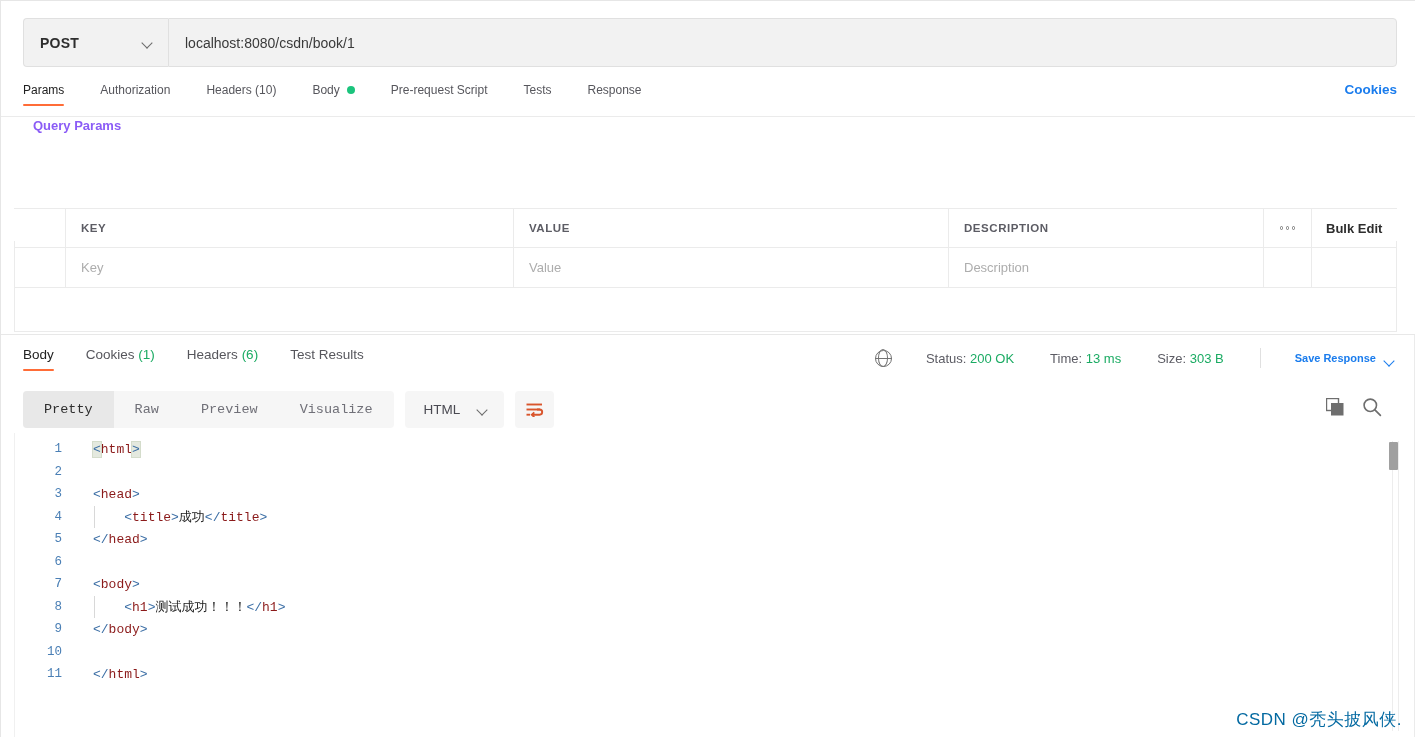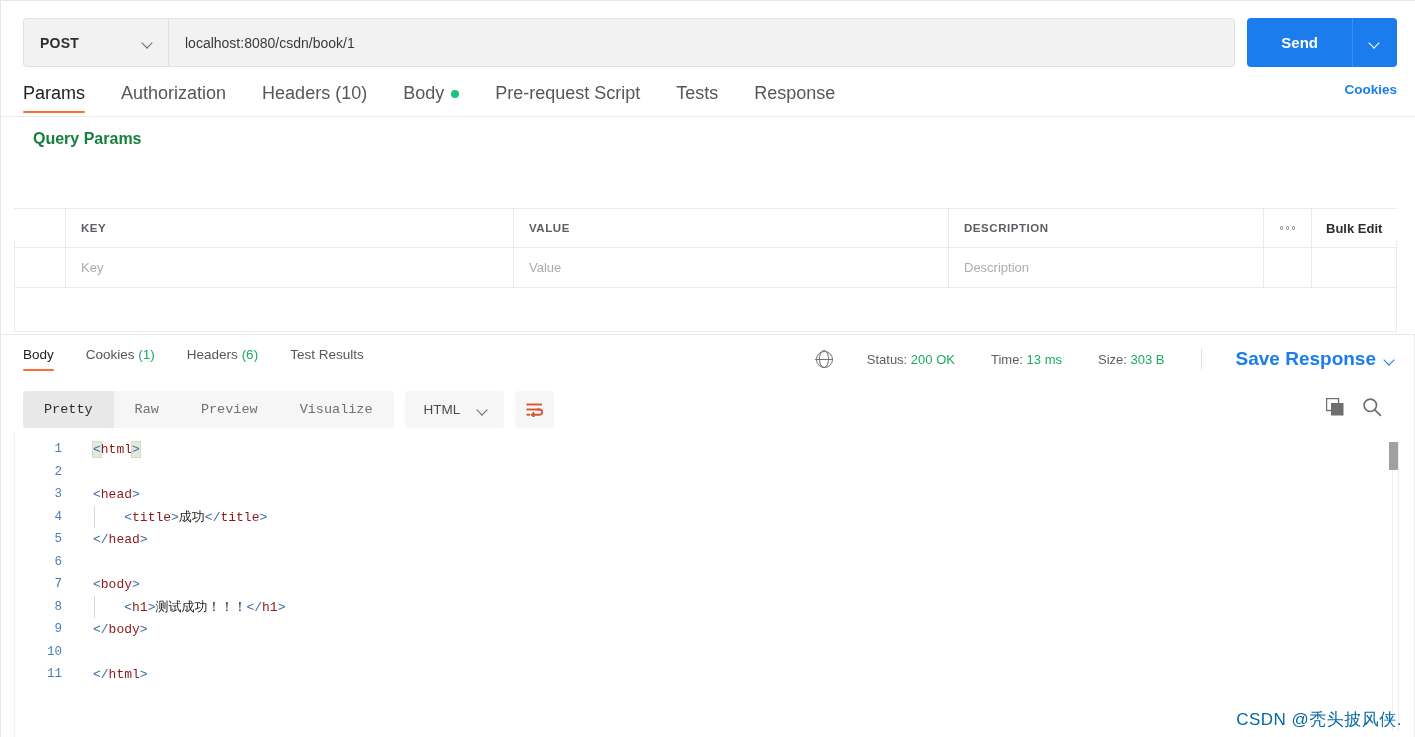--- a/index.html
+++ b/index.html
@@ -114,21 +114,21 @@
   
   .req-tabs {
     position: absolute;
     left: 22px; top: 82px;
     width: 1374px; height: 32px;
     display: flex;
     align-items: flex-start;
   }
   .rtab {
     position: relative;
-    font-size: 18px;
+    font-size: 12px;
     color: #56565c;
     padding: 0 0 9px 0;
     margin-right: 36px;
     cursor: pointer;
     white-space: nowrap;
     display: flex;
     align-items: center;
     gap: 7px;
   }
   .rtab.active { color: #212121; }
@@ -157,24 +157,24 @@
   .tabs-divider {
     position: absolute;
     left: 0; right: 0; top: 115px;
     height: 1px;
     background: #ebebeb;
   }
 
   
   .qp-title {
     position: absolute;
-    left: 32px; top: 129px;
-    font-size: 16px;
+    left: 32px; top: 117px;
+    font-size: 13px;
     font-weight: bold;
-    color: #15803d;
+    color: #8b5cf6;
   }
   .params-table {
     position: absolute;
     left: 13px; top: 159px;
     width: 1383px;
     margin-top: 48px;
   }
   .ptr {
     display: flex;
     border-top: 1px solid #ebebeb;
@@ -296,26 +296,26 @@
     border-top: 1.3px solid #737373;
   }
   .meta-item { color: #5c5c64; margin-right: 19px; white-space: nowrap; }
   .meta-val { color: #1bab63; }
   .meta-sep {
     width: 1px; height: 20px;
     background: #e0e0e0;
     margin: 0 17px 0 0;
   }
   .save-resp {
-    font-size: 19px;
+    font-size: 11px;
     font-weight: bold;
     color: #1a7ced;
     cursor: pointer;
     display: flex;
-    align-items: center;
+    align-items: flex-end;
     gap: 9px;
   }
   .chev-blue { width: 11px; height: 7px; position: relative; }
   .chev-blue::before {
     content: "";
     position: absolute; left: 0; top: 0;
     width: 7px; height: 7px;
     border-right: 1.6px solid #1a7ced;
     border-bottom: 1.6px solid #1a7ced;
     transform: rotate(45deg);
@@ -464,26 +464,20 @@
 
 <div id="app">
 
   <div class="url-row">
     <div class="method-box">
       <span class="method-label">POST</span>
       <span class="chev"></span>
     </div>
     <div class="url-input">
       <span class="url-text">localhost:8080/csdn/book/1</span>
-    </div>
-    <div class="send-wrap">
-      <button class="send-btn">Send</button>
-      <div class="send-caret">
-        <span class="chev-w"></span>
-      </div>
     </div>
   </div>
 
   <div class="req-tabs">
     <div class="rtab active">
       <span>Params</span>
     </div>
     <div class="rtab">
       <span>Authorization</span>
     </div>

